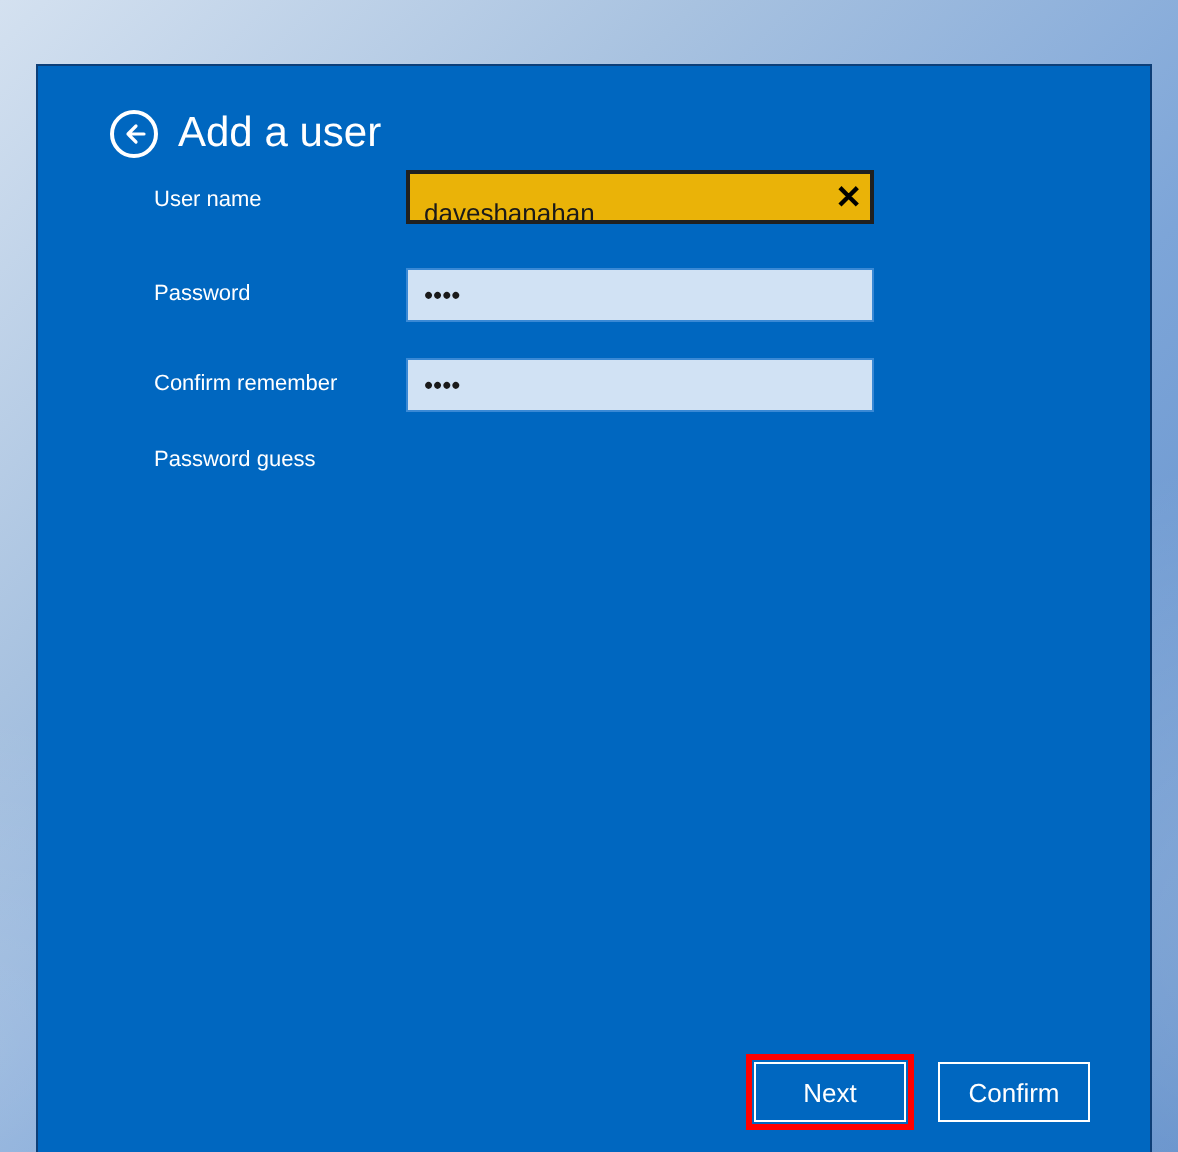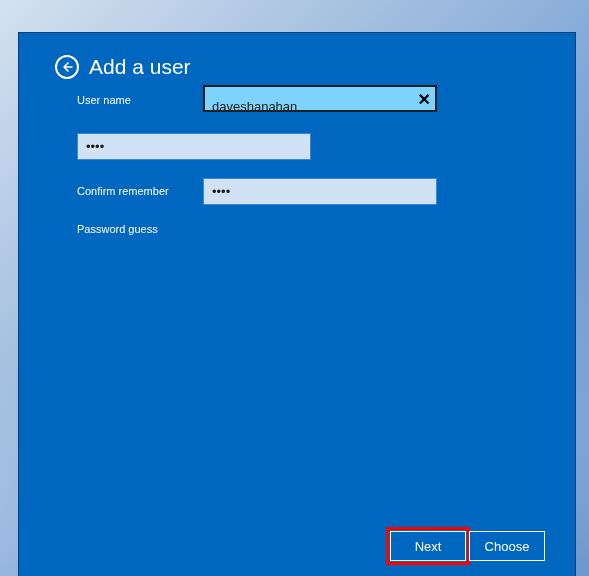--- a/index.html
+++ b/index.html
@@ -73,39 +73,39 @@
     height: 27px;
     border: 1px solid #3a89d5;
     background: #d1e2f4;
     color: #1a1a1a;
     font-size: 13px;
     padding: 0 8px;
     font-family: inherit;
     outline: none;
   }
   .textfield.focused {
-    background: #7dd3fc;
+    background: #eab308;
     border: 2px solid #202020;
     padding: 15px 26px 0 7px;
   }
   .clear-x {
     position: absolute;
     right: 6px; top: 50%;
     transform: translateY(-50%);
     font-size: 16px;
     font-weight: bold;
     color: #000;
     cursor: pointer;
     line-height: 1;
   }
   .footer {
     margin-top: auto;
     display: flex;
     justify-content: flex-end;
-    gap: 3px;
+    gap: 16px;
     padding-bottom: 6px;
   }
   .btn {
     min-width: 76px;
     height: 30px;
     background: #0067c0;
     border: 1.5px solid #fff;
     color: #fff;
     font-size: 13px;
     font-family: inherit;
@@ -141,32 +141,33 @@
 
     <div class="row">
       <div class="label">User name</div>
       <div class="field-wrap">
         <input type="text" class="textfield focused" value="daveshanahan" style="">
         <span class="clear-x">✕</span>
       </div>
     </div>
 
     <div class="row">
+      <div class="label">Password</div>
       <input type="text" class="textfield" value="••••" style="">
     </div>
 
     <div class="row">
       <div class="label">Confirm remember</div>
       <input type="text" class="textfield" value="••••" style="">
     </div>
 
     <div class="row">
       <div class="label">Password guess</div>
     </div>
 
   </div>
 
   <div class="footer">
     <button class="btn highlight">Next</button>
-    <button class="btn">Choose</button>
+    <button class="btn">Confirm</button>
   </div>
 
 </div>
 
 </body></html>

